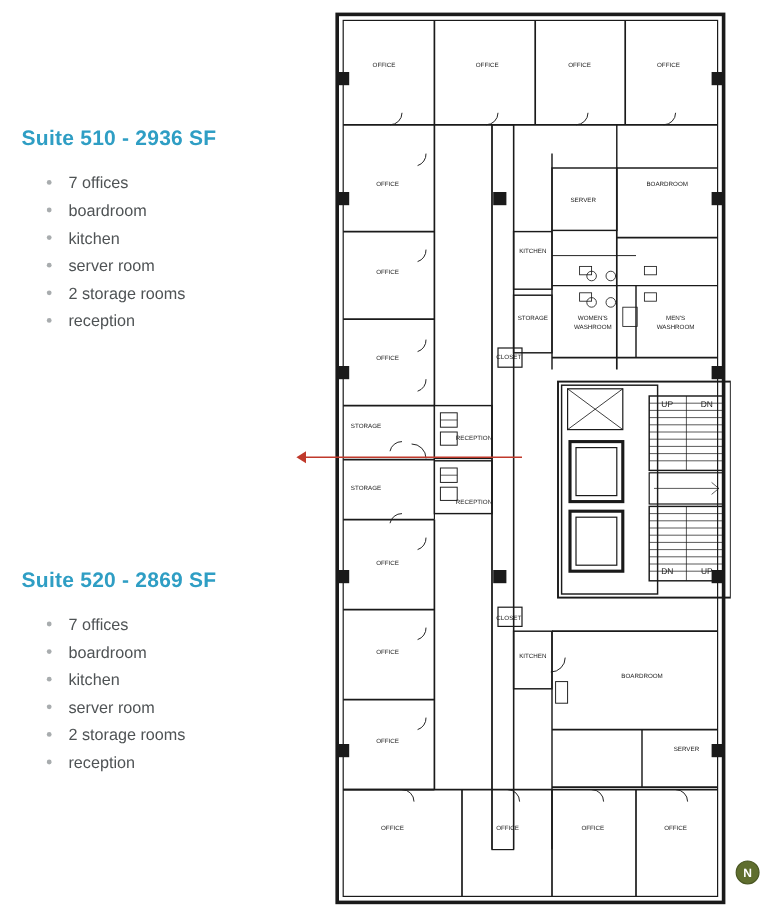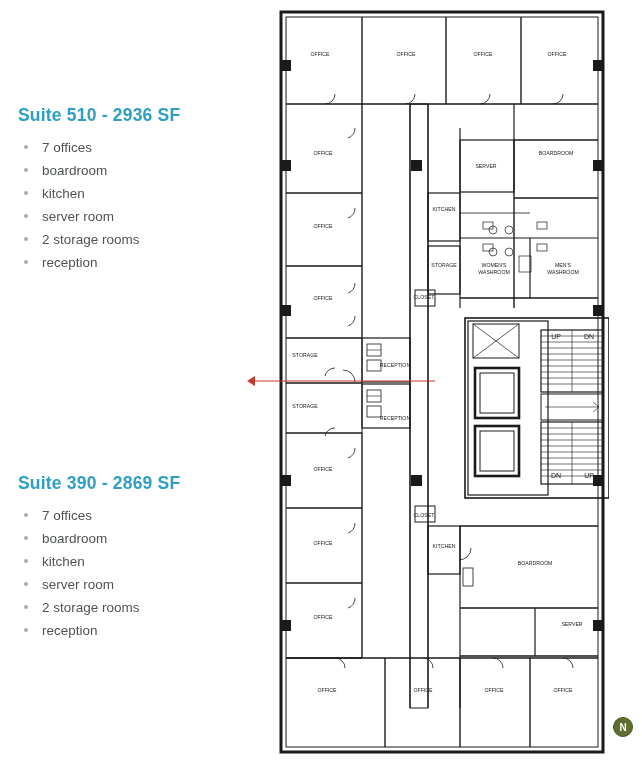--- a/index.html
+++ b/index.html
@@ -35,21 +35,21 @@
   .suite-title {
     color: #2f9ec4;
     font-size: 17.5px;
     font-weight: bold;
     letter-spacing: 0.2px;
     margin: 0 0 10px 0;
     white-space: nowrap;
   }
   .suite-list {
     list-style: none;
-    margin: 0;
+    margin: 15px;
     padding: 0;
   }
   .suite-list li {
     position: relative;
     padding-left: 24px;
     font-size: 13.5px;
     color: #4f5355;
     line-height: 23px;
     margin-bottom: 0px;
   }
@@ -103,21 +103,21 @@
       <li><span class="bullet"></span><span>7 offices</span></li>
       <li><span class="bullet"></span><span>boardroom</span></li>
       <li><span class="bullet"></span><span>kitchen</span></li>
       <li><span class="bullet"></span><span>server room</span></li>
       <li><span class="bullet"></span><span>2 storage rooms</span></li>
       <li><span class="bullet"></span><span>reception</span></li>
     </ul>
   </div>
 
   <div class="suite-block" id="suite-520-block">
-    <div class="suite-title">Suite 390 - 2869 SF</div>
+    <div class="suite-title">Suite 520 - 2869 SF</div>
     <ul class="suite-list">
       <li><span class="bullet"></span><span>7 offices</span></li>
       <li><span class="bullet"></span><span>boardroom</span></li>
       <li><span class="bullet"></span><span>kitchen</span></li>
       <li><span class="bullet"></span><span>server room</span></li>
       <li><span class="bullet"></span><span>2 storage rooms</span></li>
       <li><span class="bullet"></span><span>reception</span></li>
     </ul>
   </div>
 

